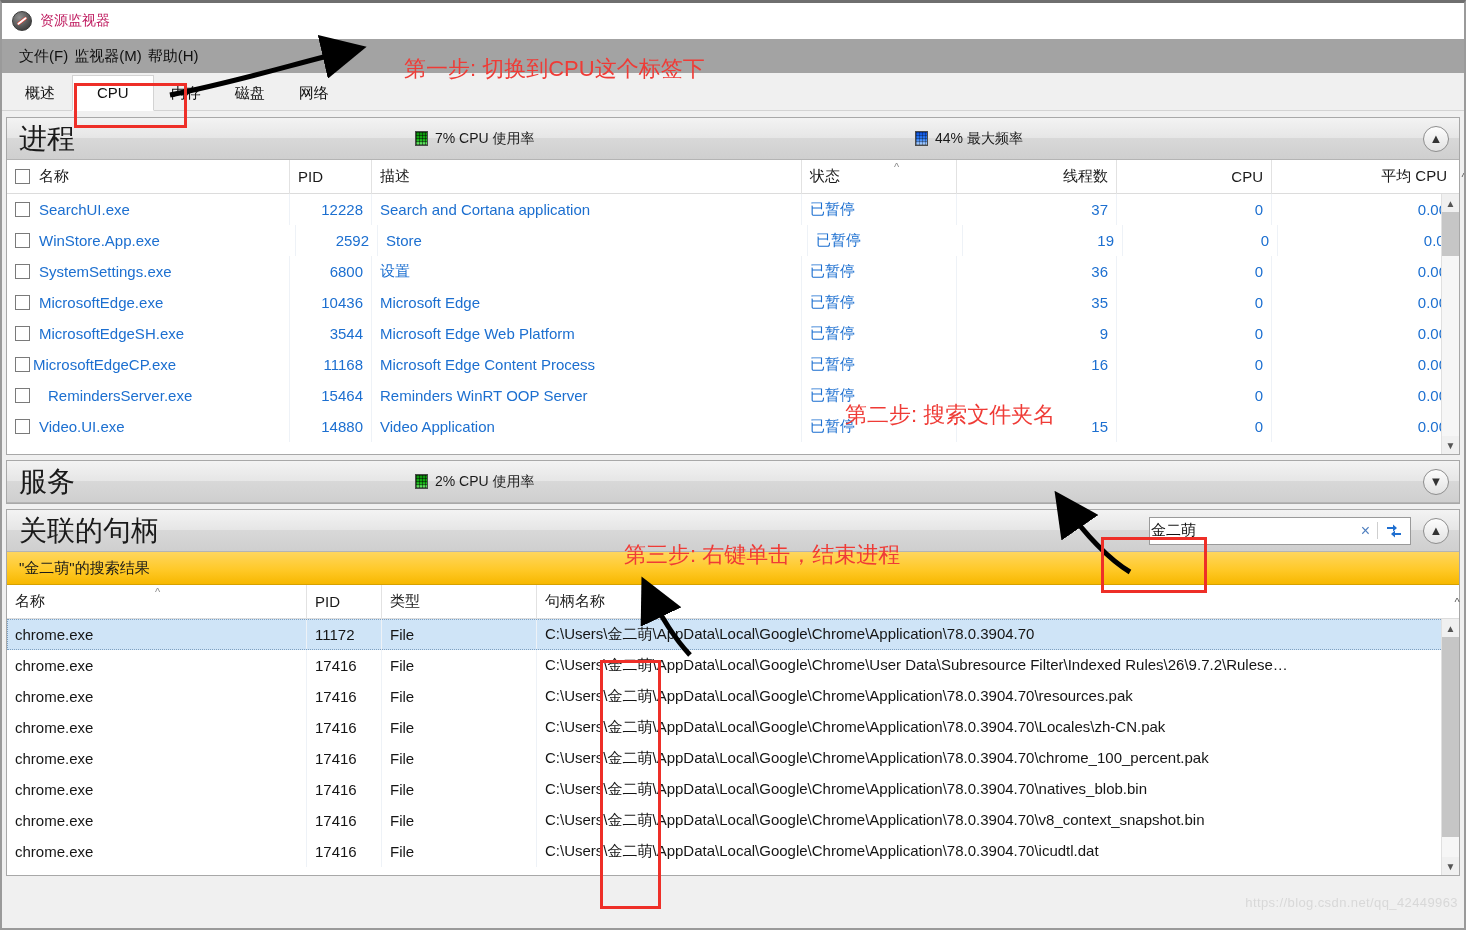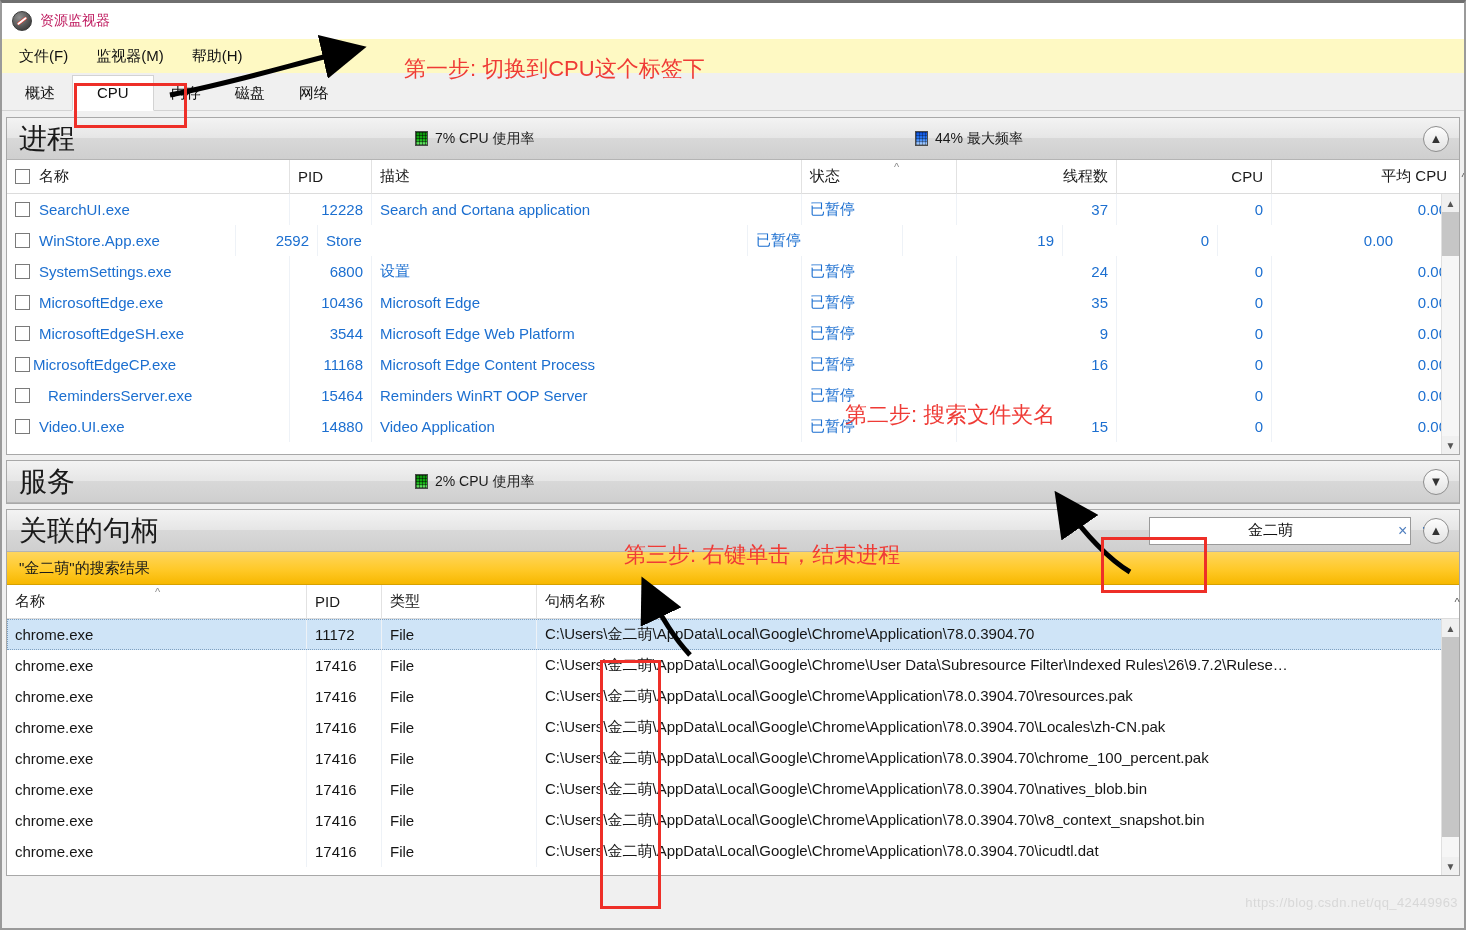--- a/index.html
+++ b/index.html
@@ -45,22 +45,22 @@
   .app-icon::after {
     content:""; position:absolute; left:50%; top:50%;
     width:11px; height:2px; background:#ffffff;
     transform:translate(-50%,-50%) rotate(142deg);
     border-radius:1px;
   }
   .title-text { font-size:14px; color:#be185d; }
 
   
   .menubar {
-    height:34px; background:#fef9c3;
-    display:flex; align-items:center; padding-left:14px; gap:22px;
+    height:34px; background:#a3a3a3;
+    display:flex; align-items:center; padding-left:14px; 
     position:relative;
   }
   .menu-item { font-size:15px; color:#111; padding:2px 3px; cursor:default; }
 
   
   .tabstrip {
     height:38px; background:#f0f0f0;
     border-bottom:1px solid #d3d3d3;
     display:flex; align-items:flex-end; padding-left:6px;
     position:relative;
@@ -183,21 +183,21 @@
   
   .searchbox-wrap {
     position:absolute; right:48px; top:50%; transform:translateY(-50%);
     width:262px; height:28px;
     background:#ffffff; border:1px solid #9a9a9a;
     display:flex; align-items:center;
   }
   .searchbox-wrap input {
     border:none; outline:none; flex:1; height:24px;
     font-family:"Liberation Sans","DejaVu Sans",sans-serif;
-    font-size:15px; color:#111; padding:0 21px; background:transparent;text-align:center;
+    font-size:15px; color:#111; padding:0 1px; background:transparent;
   }
   .clear-x { font-size:16px; color:#4f7fbf; padding:0 7px; cursor:default; }
   .sep-v { width:1px; height:17px; background:#cfcfcf; }
   .refresh-ic { padding:0 7px; display:flex; align-items:center; cursor:default; }
 
   
   .anno { position:absolute; color:#ef3b36; font-size:22px; white-space:nowrap; z-index:40; }
   .rbox { position:absolute; border:3px solid #ee2f28; z-index:45; pointer-events:none; }
   svg.arrow-layer { position:absolute; left:0; top:0; width:1466px; height:930px; z-index:42; pointer-events:none; }
 
@@ -271,40 +271,40 @@
                 <span style="margin-left:9px">SearchUI.exe</span>
               </span>
               <span class="cell sep num" style="width:82px">12228</span>
               <span class="cell sep" style="width:430px">Search and Cortana application</span>
               <span class="cell sep" style="width:155px">已暂停</span>
               <span class="cell sep num" style="width:160px">37</span>
               <span class="cell sep num" style="width:155px">0</span>
               <span class="cell num" style="width:183px">0.00</span>
             </div>
             <div class="row proc-row">
-              <span class="cell sep" style="width:229px">
+              <span class="cell sep" style="width:289px">
                 <span class="chk"></span>
                 <span style="margin-left:9px">WinStore.App.exe</span>
               </span>
               <span class="cell sep num" style="width:82px">2592</span>
               <span class="cell sep" style="width:430px">Store</span>
               <span class="cell sep" style="width:155px">已暂停</span>
               <span class="cell sep num" style="width:160px">19</span>
               <span class="cell sep num" style="width:155px">0</span>
               <span class="cell num" style="width:183px">0.00</span>
             </div>
             <div class="row proc-row">
               <span class="cell sep" style="width:283px">
                 <span class="chk"></span>
                 <span style="margin-left:9px">SystemSettings.exe</span>
               </span>
               <span class="cell sep num" style="width:82px">6800</span>
               <span class="cell sep" style="width:430px">设置</span>
               <span class="cell sep" style="width:155px">已暂停</span>
-              <span class="cell sep num" style="width:160px">24</span>
+              <span class="cell sep num" style="width:160px">36</span>
               <span class="cell sep num" style="width:155px">0</span>
               <span class="cell num" style="width:183px">0.00</span>
             </div>
             <div class="row proc-row">
               <span class="cell sep" style="width:283px">
                 <span class="chk"></span>
                 <span style="margin-left:9px">MicrosoftEdge.exe</span>
               </span>
               <span class="cell sep num" style="width:82px">10436</span>
               <span class="cell sep" style="width:430px">Microsoft Edge</span>

